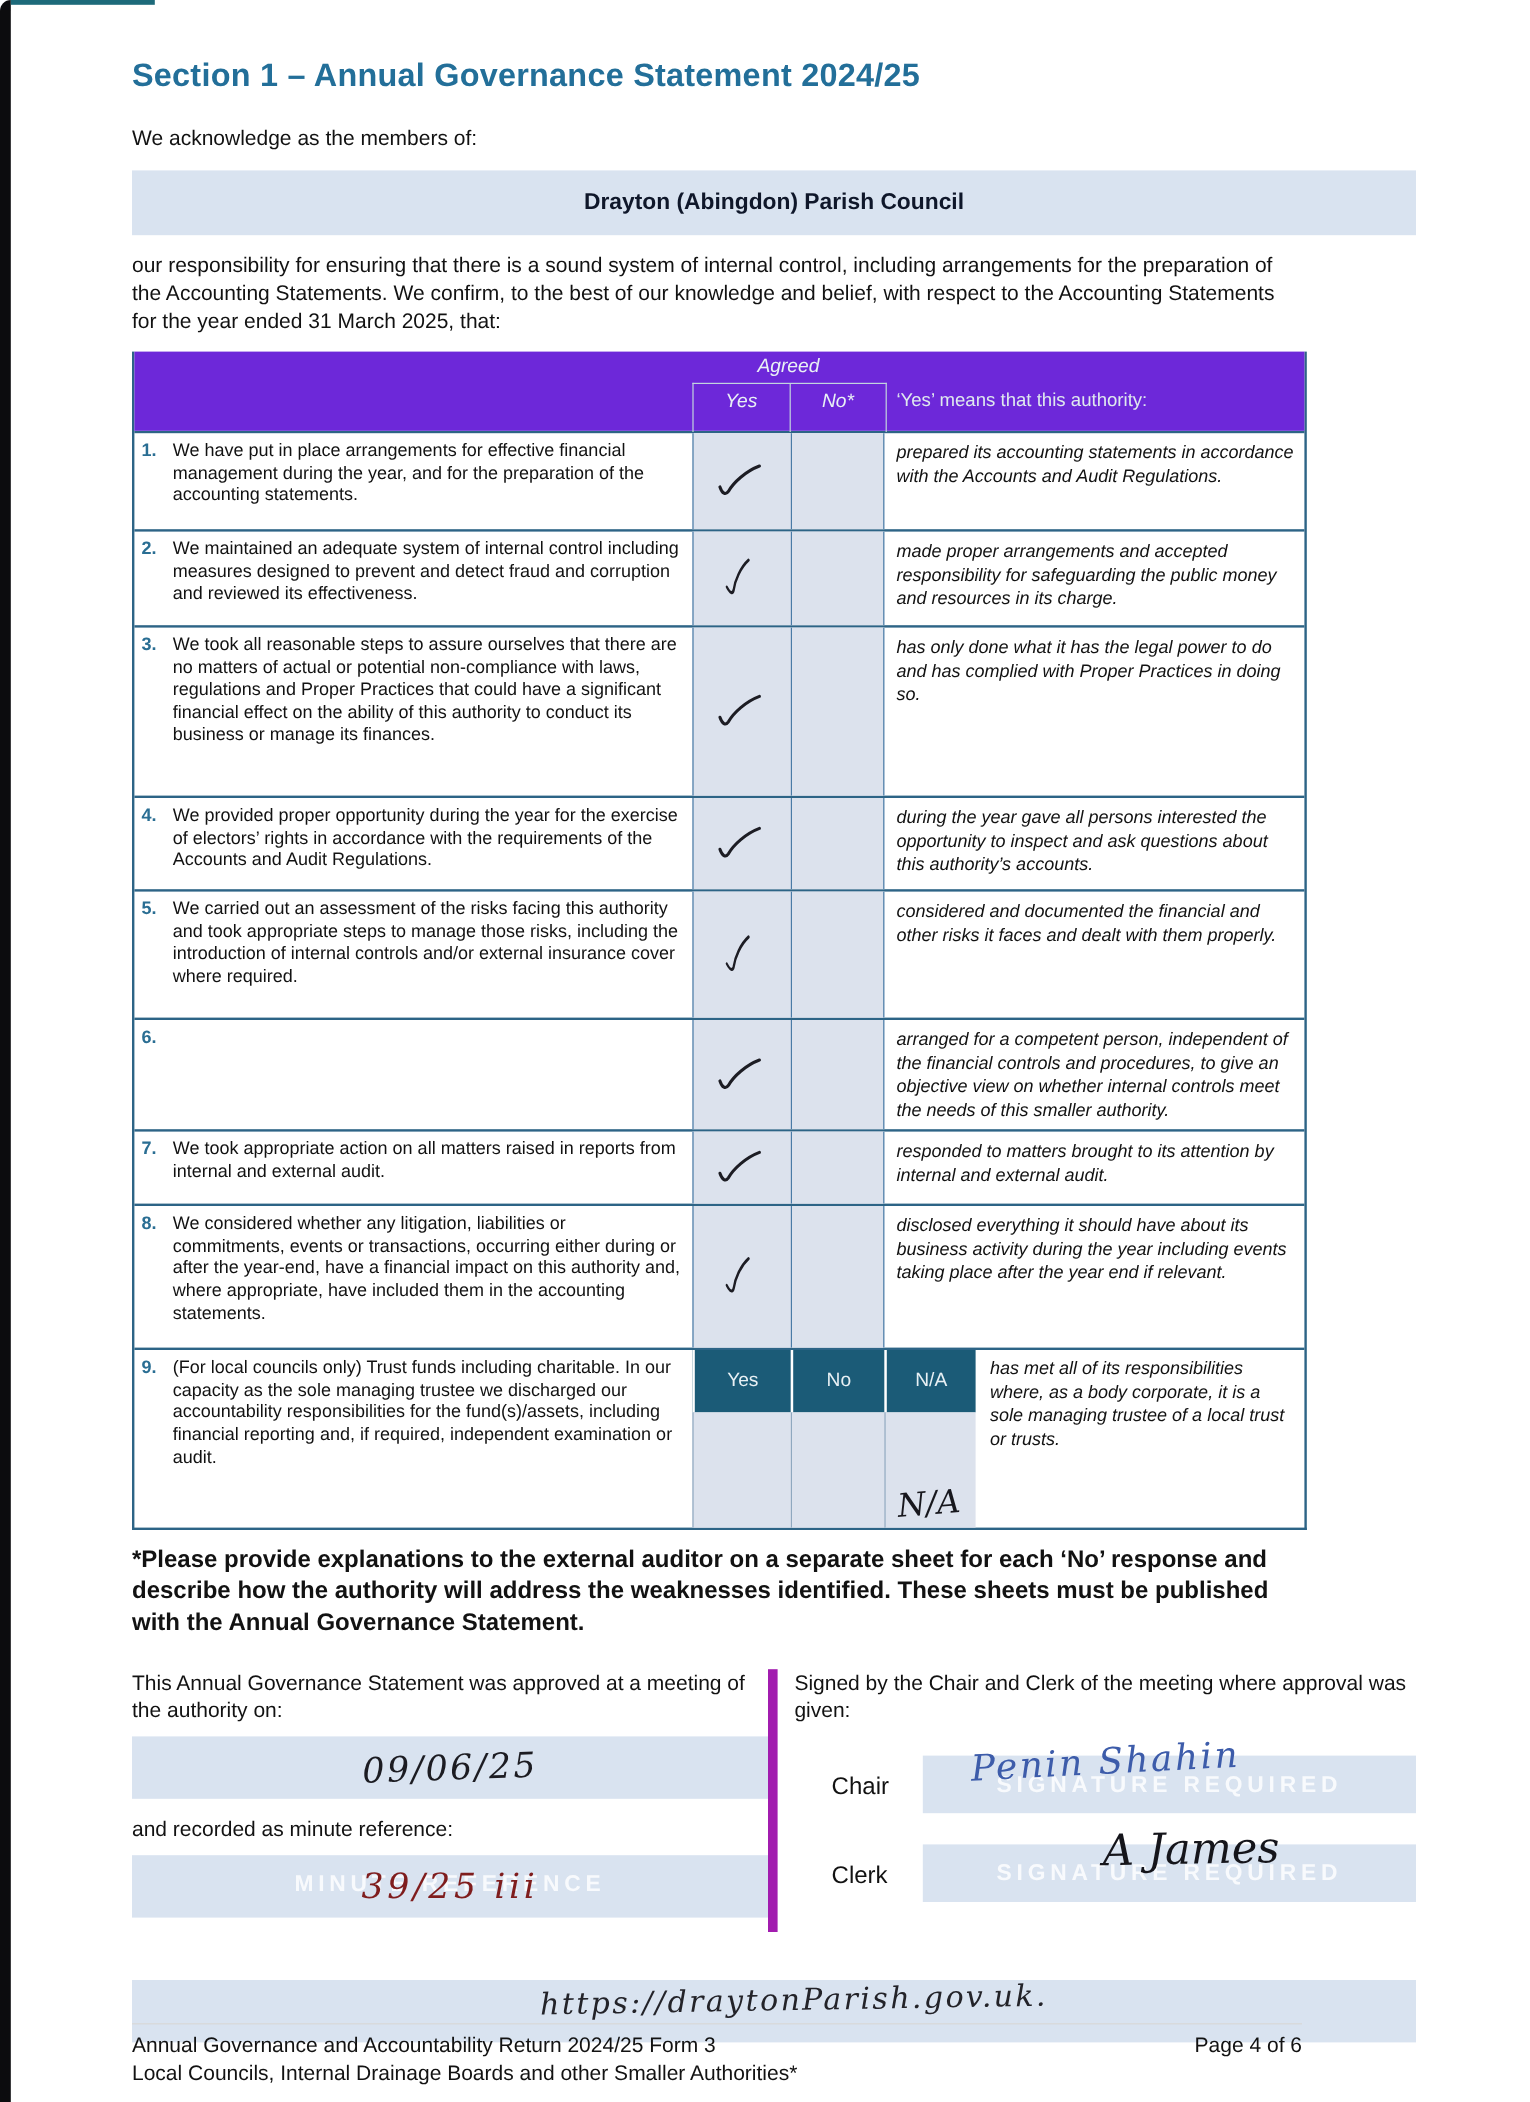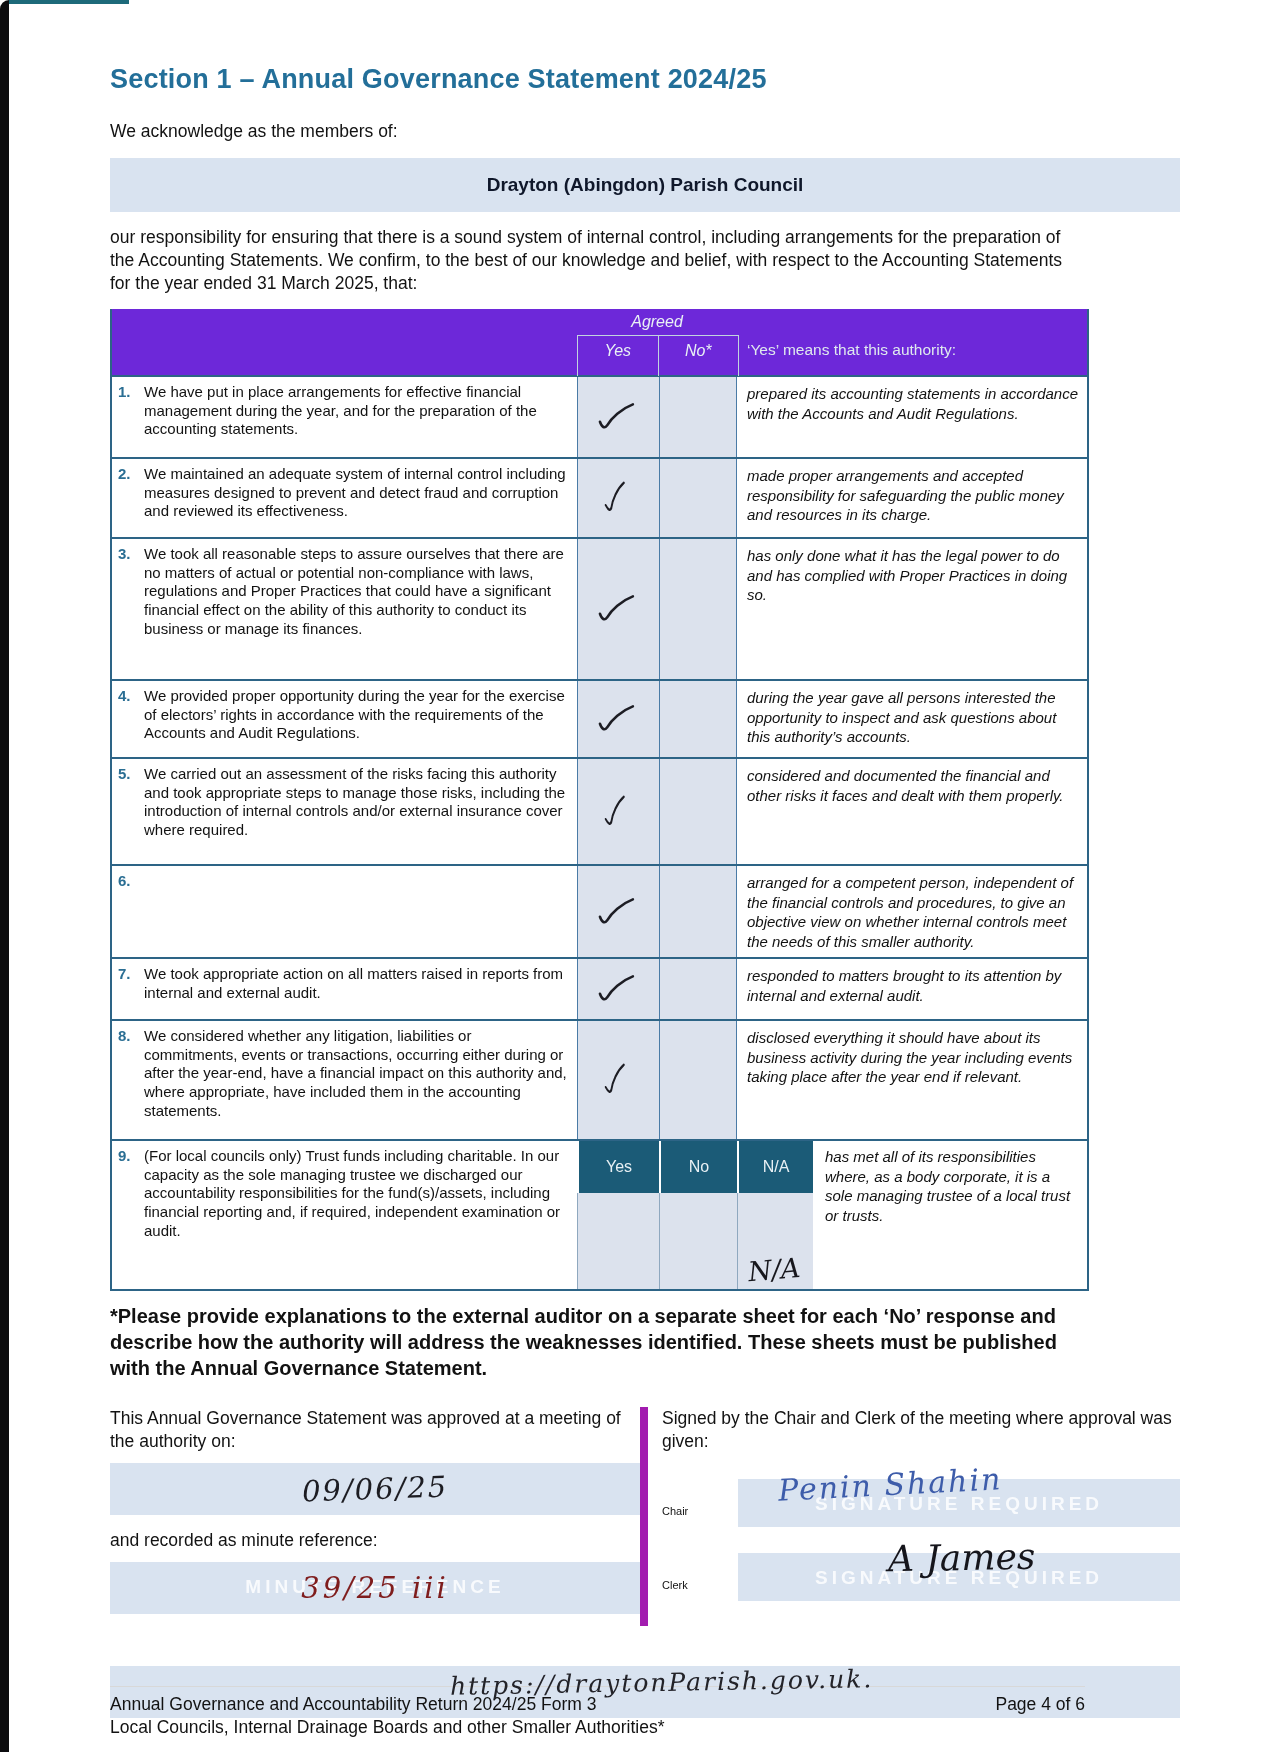--- a/index.html
+++ b/index.html
@@ -1,20 +1,20 @@
 <!DOCTYPE html>
 <html><head>
 <meta charset="utf-8">
 <style>
   html,body{margin:0;padding:0;background:#ffffff;}
   body{font-family:"Liberation Sans",sans-serif;color:#121212;}
   .page{position:relative;width:1275px;height:1752px;background:#fff;overflow:hidden;}
   .scan-edge{position:absolute;left:0;top:0;width:9px;height:1752px;background:#0c0c0e;border-top-left-radius:14px;}
   .scan-top{position:absolute;left:9px;top:0;width:120px;height:4px;background:#1d6a7a;}
-  .content{position:absolute;left:110px;top:64px;width:975px;}
+  .content{position:absolute;left:110px;top:48px;width:975px;}
 
   h1.title{font-size:27px;font-weight:bold;color:#236f99;margin:0 0 26px 0;letter-spacing:.2px;}
   .intro{font-size:17.5px;margin:0 0 16px 0;}
   .band{background:#d9e3f0;position:relative;}
   .council-band{width:1070px;height:54px;display:flex;align-items:center;justify-content:center;margin-bottom:14px;}
   .council-band .name{font-size:19px;font-weight:bold;color:#0f172a;}
   .para{font-size:17.5px;line-height:1.32;margin:0 0 14px 0;width:975px;}
 
   
   .agr-table{width:975px;border:2px solid #2d6486;border-top:none;}
@@ -48,21 +48,21 @@
   .approval{display:flex;margin-top:26px;width:1070px;}
   .app-left{width:530px;flex:none;}
   .app-right{flex:1;border-left:8px solid #a21caf;padding-left:14px;}
   .app-head{font-size:17.5px;line-height:1.3;margin:0 0 10px 0;}
   .inp-band{height:52px;display:flex;align-items:center;justify-content:center;position:relative;margin-bottom:12px;}
   .wm{position:absolute;left:0;right:0;text-align:center;color:rgba(255,255,255,.82);font-weight:bold;font-size:19px;letter-spacing:4px;top:14px;}
   .hw{font-family:"DejaVu Serif",serif;font-style:italic;position:relative;z-index:2;}
   .date-hw{font-size:29px;transform:rotate(-2deg);letter-spacing:2px;color:#1c1c22;}
   .minute-hw{font-size:29px;letter-spacing:3px;color:#7f1d1d;}
   .sig-row{display:flex;align-items:flex-end;margin-top:26px;}
-  .sig-label{width:76px;font-size:11px;padding-bottom:10px;flex:none;}
+  .sig-label{width:76px;font-size:20px;padding-bottom:10px;flex:none;margin-left:31px;}
   .sig-band{flex:1;height:48px;position:relative;}
   .chair-hw{position:absolute;left:40px;top:-12px;font-size:30px;color:#3d5caa;transform:rotate(-3deg);letter-spacing:2px;white-space:nowrap;}
   .clerk-hw{position:absolute;left:150px;top:-16px;font-size:36px;color:#15151b;transform:rotate(-1deg);white-space:nowrap;}
   .web-band{width:1070px;height:52px;margin-top:40px;position:relative;}
   .web-hw{position:absolute;left:340px;top:2px;font-size:25px;color:#232329;transform:rotate(-1deg);letter-spacing:2px;}
 
   .footer{position:absolute;left:110px;bottom:14px;width:975px;border-top:1px solid #d8d8d8;padding-top:6px;font-size:17.5px;line-height:1.28;}
   .footer .pageno{position:absolute;right:0;top:6px;}
 </style>
 </head>

